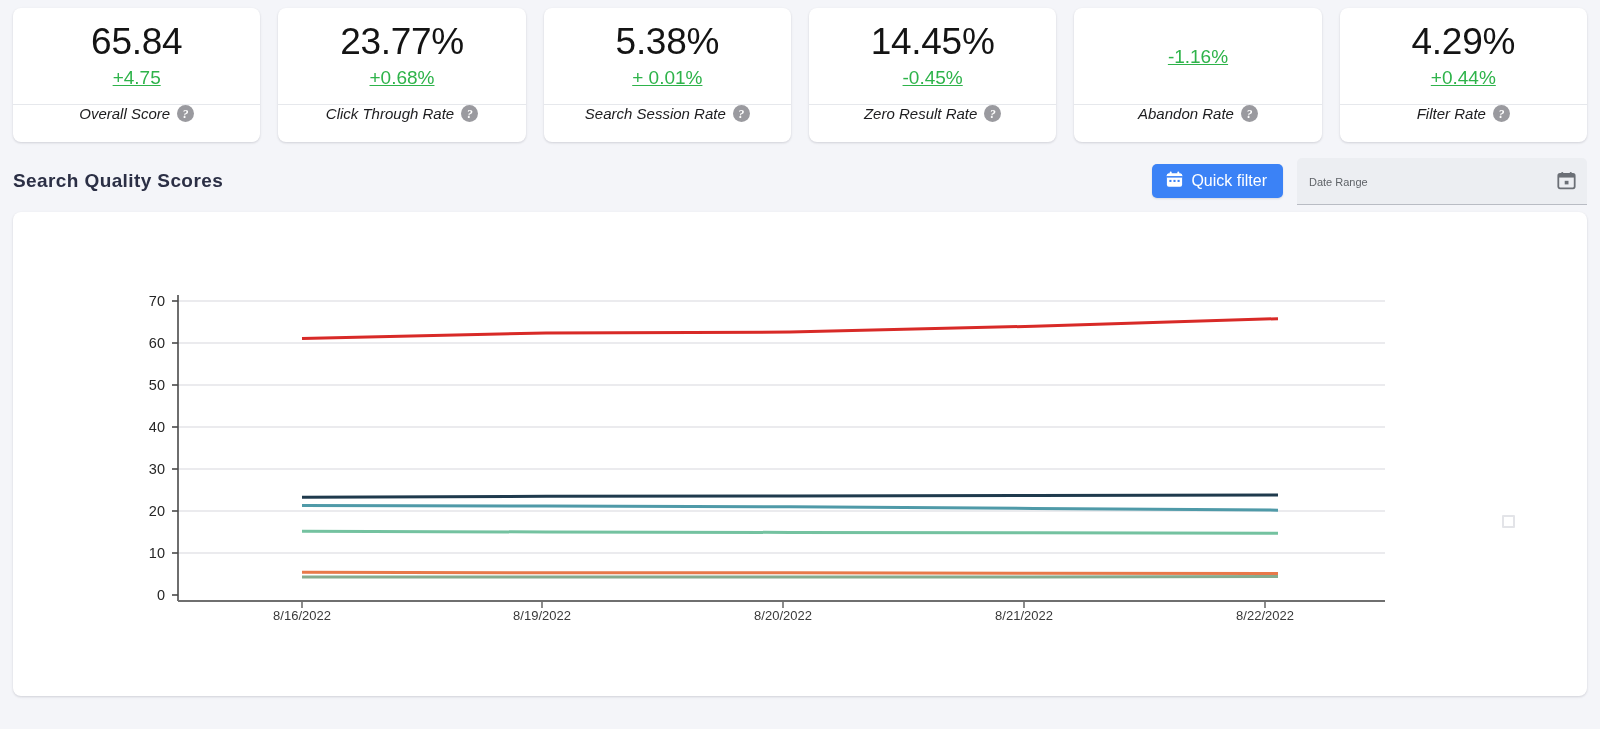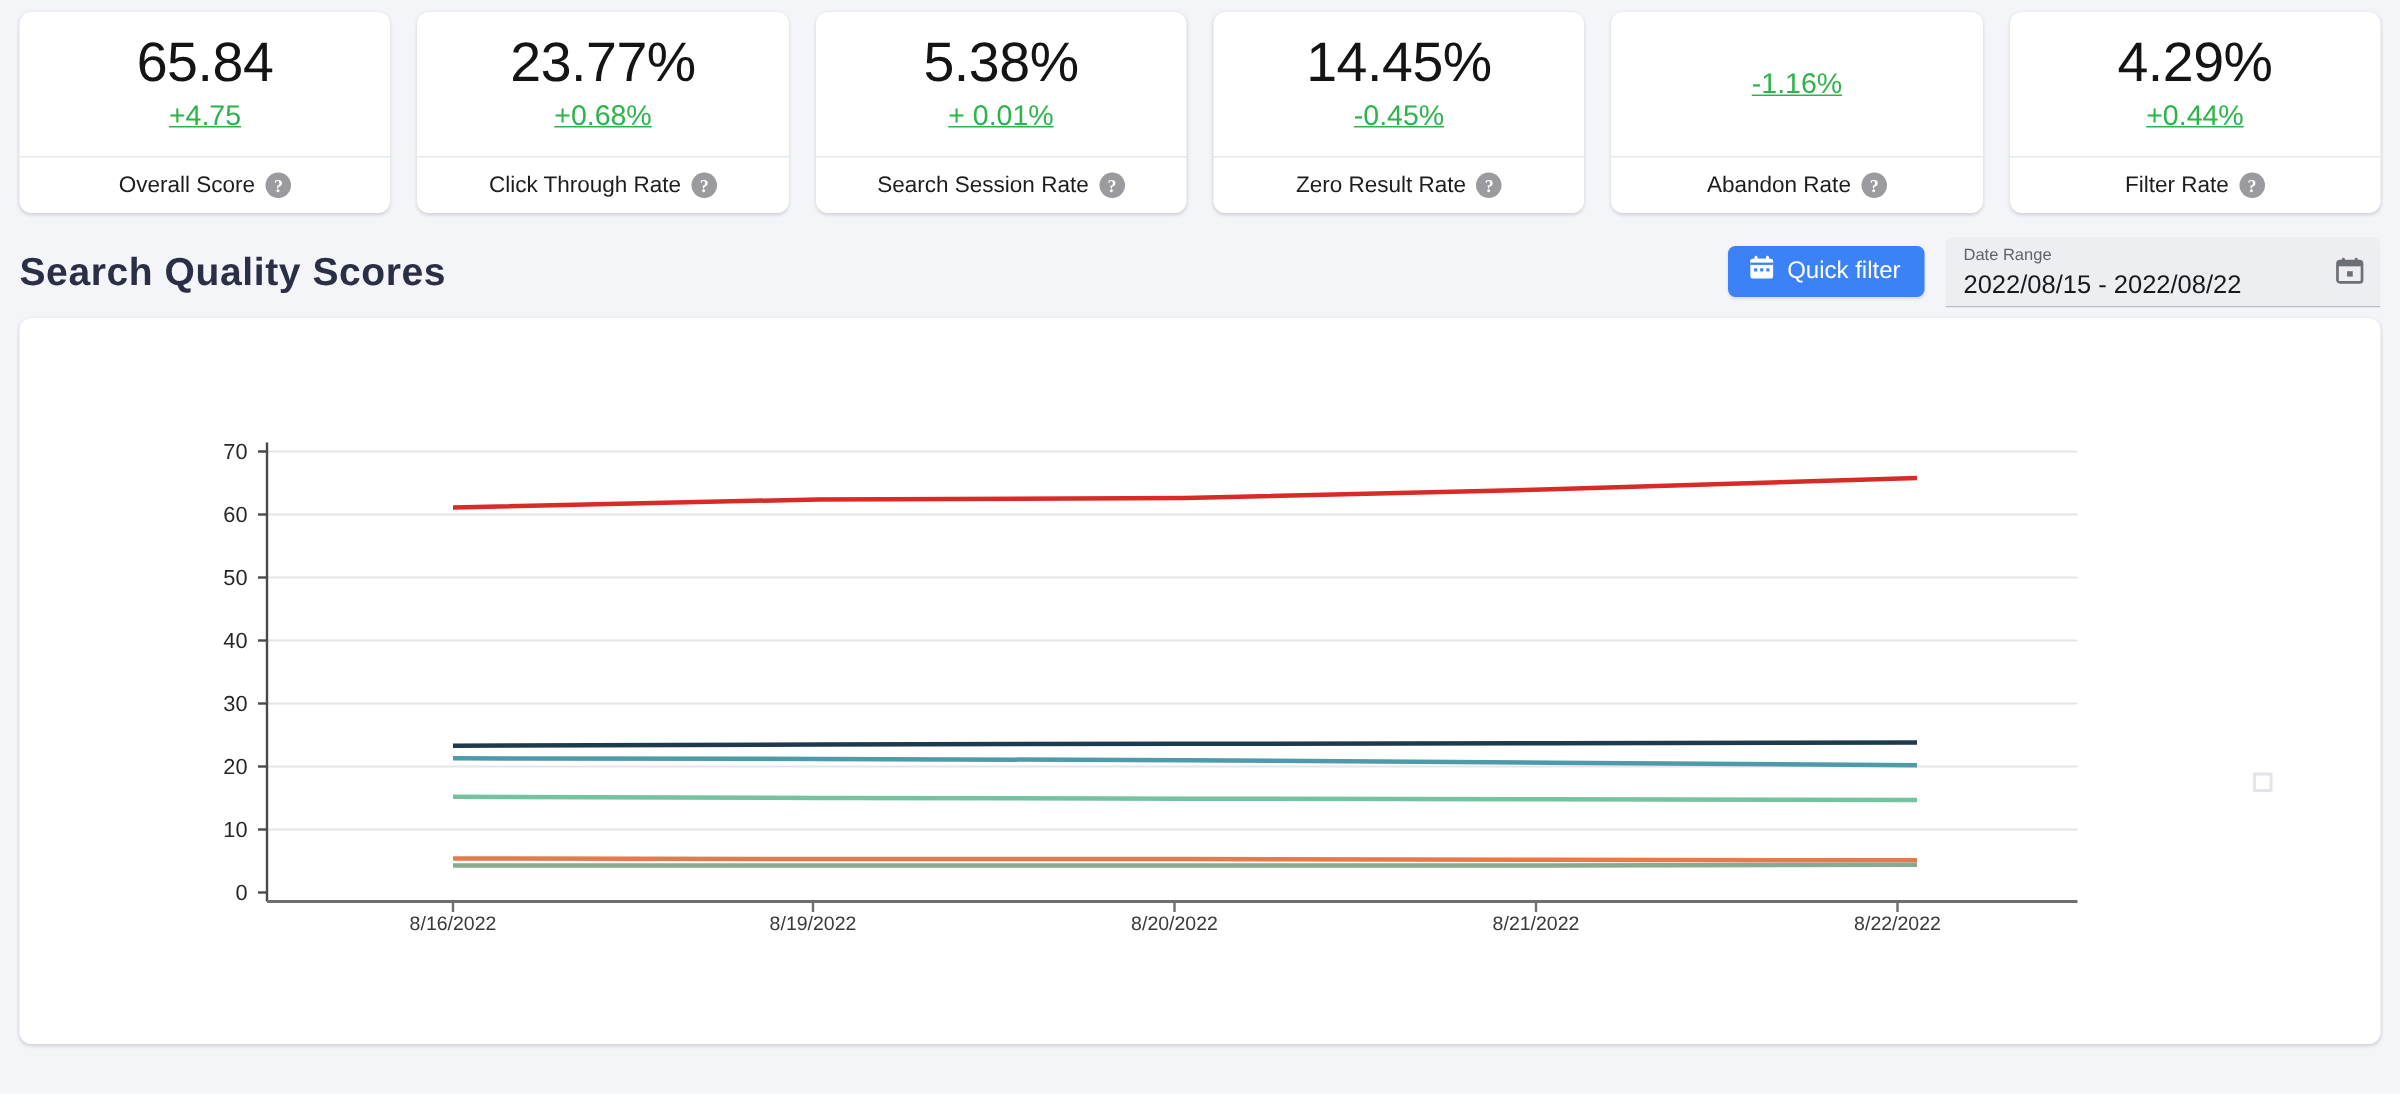--- a/index.html
+++ b/index.html
@@ -46,23 +46,24 @@
     font-size: 19px;
     color: #2eb34a;
     margin-top: 5px;
     line-height: 1.1;
     text-decoration: underline;
   }
   .kpi-foot {
     border-top: 1px solid #e6e8ec;
     height: 38px;
     display: flex;
-    align-items: center;
+    align-items: flex-start;
     justify-content: center;
     gap: 7px;
+    font-style: italic;
   }
   .kpi-label {
     font-size: 15px;
     color: #1d1d1f;
   }
   .help-icon {
     width: 17px; height: 17px;
     border-radius: 50%;
     background: #9a9a9f;
     color: #ffffff;
@@ -76,21 +77,21 @@
   }
 
   
   .section-head {
     height: 62px;
     padding: 0 13px;
     display: flex;
     align-items: center;
   }
   .section-title {
-    font-size: 26px;
+    font-size: 19px;
     font-weight: 700;
     color: #2b2f45;
     letter-spacing: .4px;
   }
   .head-controls {
     margin-left: auto;
     display: flex;
     align-items: center;
     gap: 14px;
   }
@@ -247,21 +248,20 @@
             <rect x="8.9" y="10.4" width="2.2" height="2.2" fill="#3b82f6"></rect>
             <rect x="13.2" y="10.4" width="2.2" height="2.2" fill="#3b82f6"></rect>
           </svg>
         </span>
         <span>Quick filter</span>
       </button>
 
       <div class="date-range-field">
         <div class="drf-text">
           <span class="drf-label">Date Range</span>
-          <span class="drf-value">2022/08/15 - 2022/08/22</span>
         </div>
         <span class="drf-icon">
           <svg width="21" height="21" viewBox="0 0 20 20">
             <rect x="2.2" y="3.8" width="15.6" height="13.6" rx="1.6" fill="none" stroke="#6b6f76" stroke-width="1.7"></rect>
             <rect x="2.2" y="3.8" width="15.6" height="3.4" fill="#6b6f76"></rect>
             <rect x="5" y="1.8" width="1.9" height="3.2" rx=".9" fill="#6b6f76"></rect>
             <rect x="13.1" y="1.8" width="1.9" height="3.2" rx=".9" fill="#6b6f76"></rect>
             <rect x="8.3" y="10.3" width="3.6" height="3.4" fill="#6b6f76"></rect>
           </svg>
         </span>

